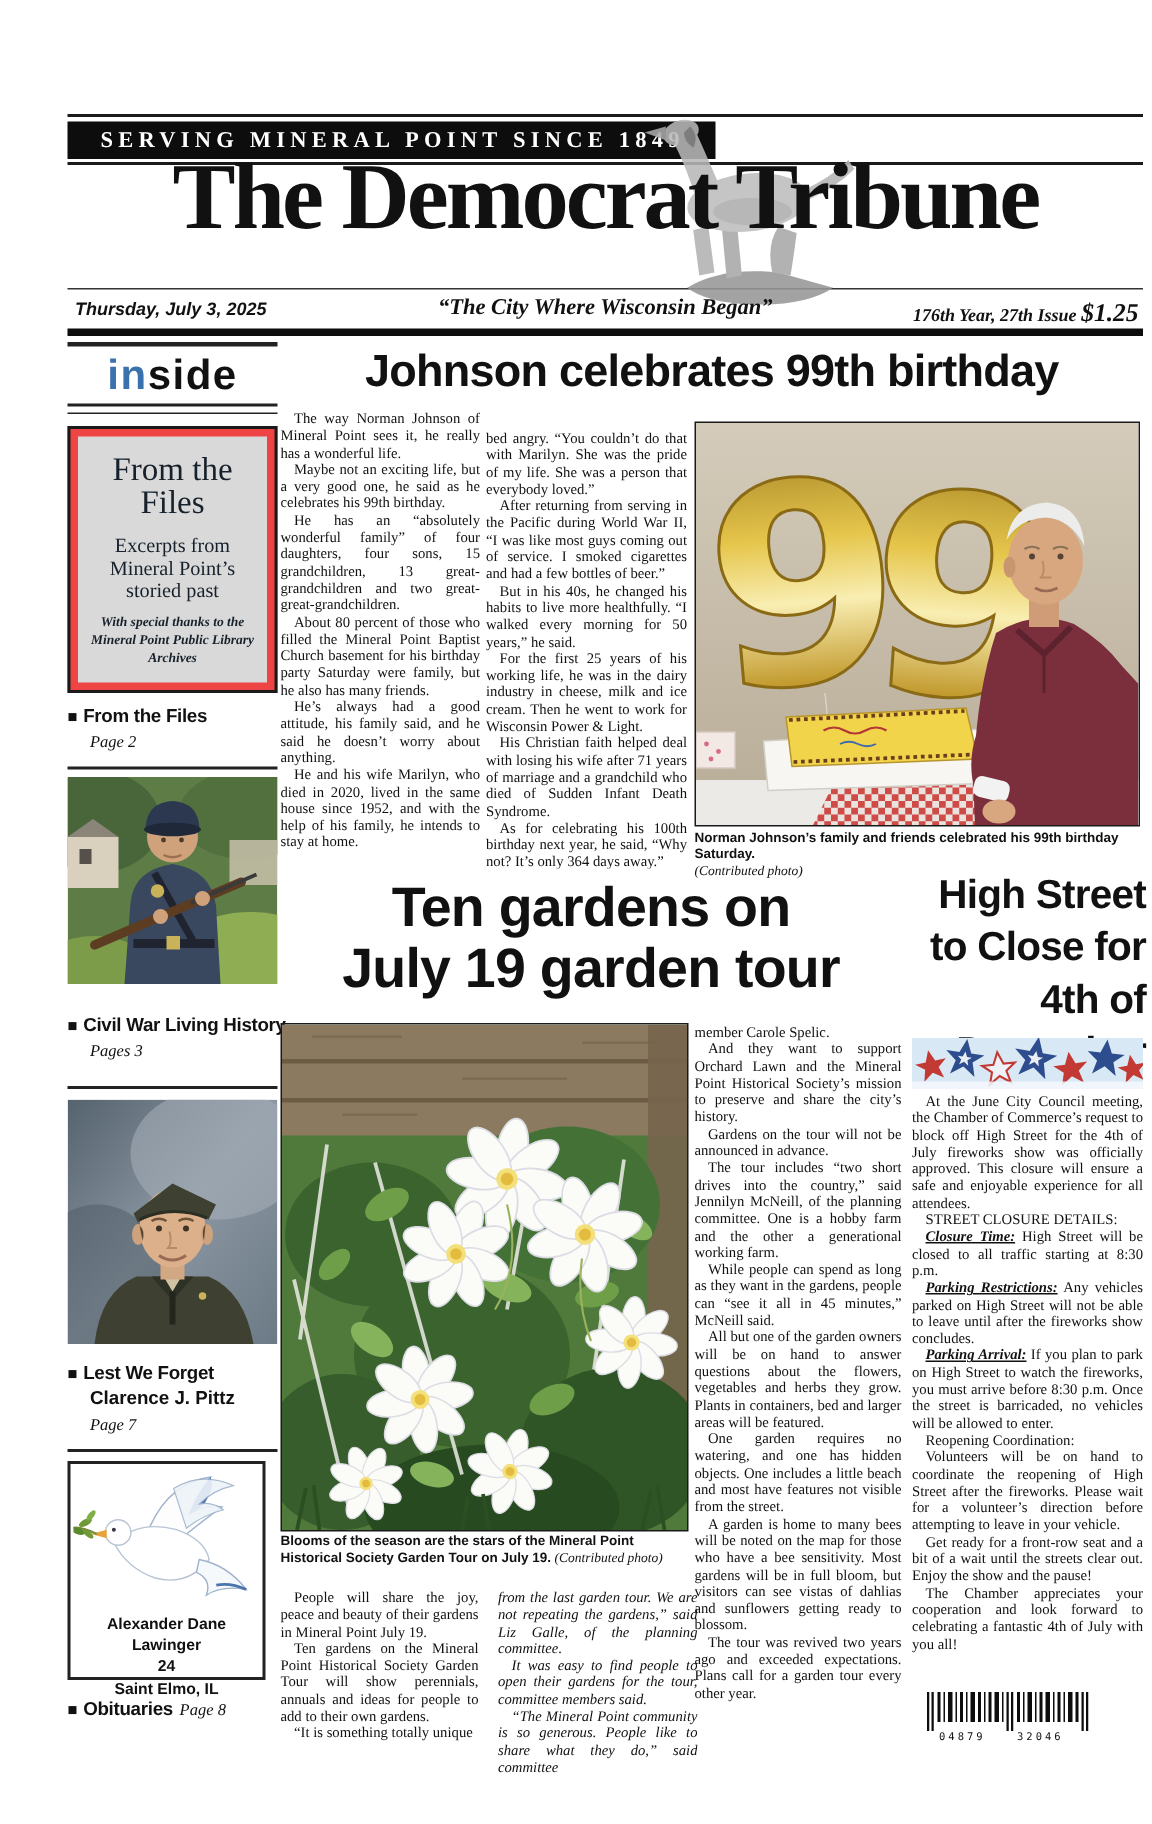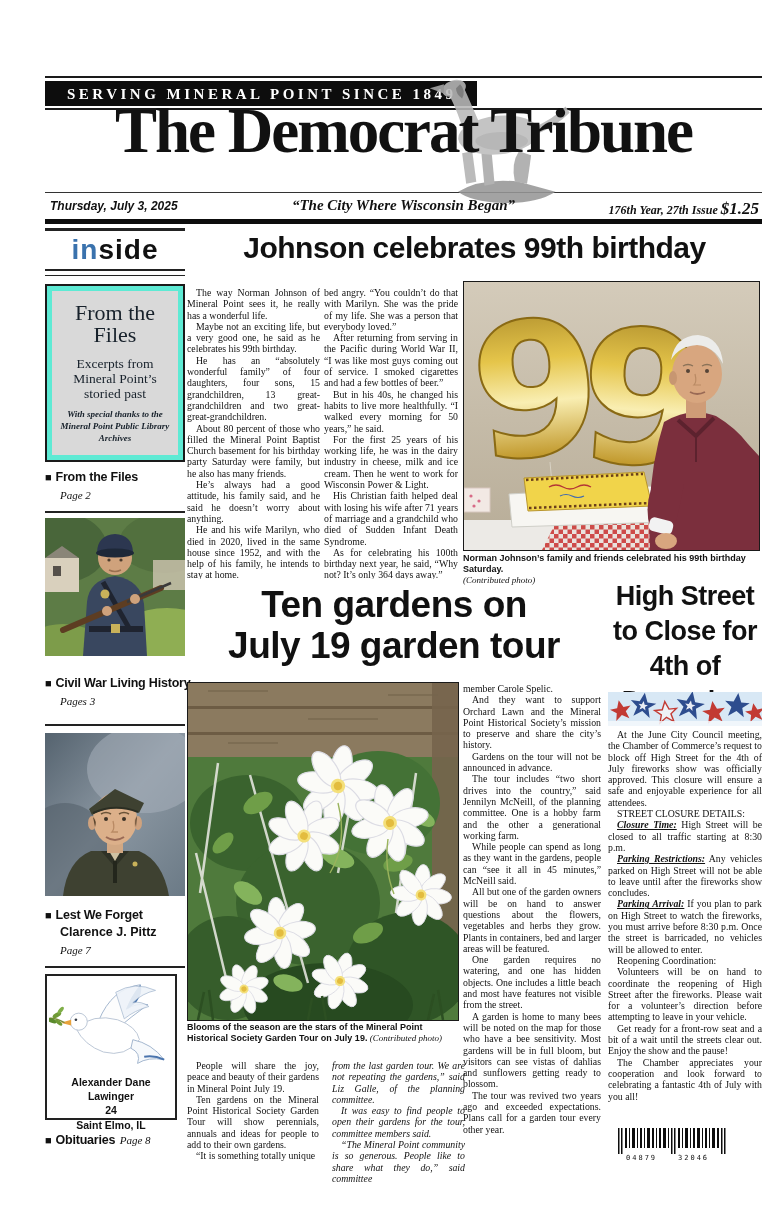--- a/index.html
+++ b/index.html
@@ -25,21 +25,21 @@
   .thick-rule{left:45px;width:717px;top:219px;height:5px;background:#0d0d0d;}
   
   .sb-rule{left:45px;width:140px;height:1.5px;background:#222;}
   .inside-rule-a{top:228px;height:3px;}
   .inside-word{left:45px;width:140px;top:234px;text-align:center;
       font-family:"Liberation Sans",sans-serif;font-weight:bold;font-size:28px;letter-spacing:1px;}
   .inside-in{color:#3a72ad;}
   .inside-rule-b{top:269px;height:2px;}
   .inside-rule-c{top:275px;height:1px;}
   .files-box{left:45px;top:284px;width:140px;height:178px;border:2px solid #1a1a1a;
-      background:#5eead4;padding:5px;box-sizing:border-box;}
+      background:#ef4444;padding:5px;box-sizing:border-box;}
   .files-inner{background:#d9d9d9;width:100%;height:100%;box-sizing:border-box;
       padding:11px 5px 6px;text-align:center;color:#17212b;}
   .files-title{font-size:22px;line-height:1.02;font-weight:normal;}
   .files-sub{font-size:13.5px;line-height:1.12;margin-top:9px;}
   .files-credit{font-size:9px;font-weight:bold;font-style:italic;line-height:1.3;margin-top:8px;}
   .sb-item{left:45px;width:140px;font-family:"Liberation Sans",sans-serif;}
   .sb-label{font-weight:bold;font-size:12.5px;letter-spacing:-0.2px;white-space:nowrap;}
   .sb-square{font-size:11px;margin-right:4px;}
   .sb-sub{font-weight:bold;font-size:12.5px;margin:3px 0 0 15px;}
   .sb-page{font-family:"Liberation Serif",serif;font-style:italic;font-size:11px;margin:5px 0 0 15px;}
@@ -53,29 +53,29 @@
   .obit-item{top:1130px;}
   .obit-page{font-family:"Liberation Serif",serif;font-style:italic;font-size:11px;font-weight:normal;}
   
   .headline1{left:187px;width:575px;top:231px;text-align:center;
       font-family:"Liberation Sans",sans-serif;font-weight:bold;font-size:30px;letter-spacing:-0.5px;}
   .bodytext{font-size:9.8px;line-height:11.3px;text-align:justify;overflow:hidden;}
   .bodytext p{margin:0;text-indent:9px;}
   .bodytext p.no-indent{text-indent:0;}
   .bodytext p.para-head{font-weight:normal;}
   .def-label{font-weight:bold;font-style:italic;text-decoration:underline;}
-  .a1col1{left:187px;top:287px;width:133px;height:292px;}
+  .a1col1{left:187px;top:274px;width:133px;height:292px;}
   .a1col2{left:324px;top:287px;width:134px;height:292px;}
   .photo1{left:463px;top:281px;width:295px;height:268px;border:1px solid #1a1a1a;}
   .caption{font-family:"Liberation Sans",sans-serif;font-weight:bold;font-size:9px;line-height:10.8px;text-align:left;}
   .caption .credit{font-family:"Liberation Serif",serif;font-weight:normal;font-style:italic;}
   .caption1{left:463px;top:553px;width:296px;}
   .headline2{left:187px;top:584px;width:414px;text-align:center;
       font-family:"Liberation Sans",sans-serif;font-weight:bold;font-size:37px;line-height:1.12;letter-spacing:-0.5px;}
-  .headline3{left:606px;top:579px;width:158px;text-align:center;
+  .headline3{left:606px;top:579px;width:158px;text-align:right;
       font-family:"Liberation Sans",sans-serif;font-weight:bold;font-size:27px;line-height:1.3;letter-spacing:-0.5px;}
   .flower-photo{left:187px;top:682px;width:270px;height:337px;border:1px solid #1a1a1a;}
   .caption2{left:187px;top:1022px;width:270px;}
   .a2colr{left:463px;top:683px;width:138px;height:452px;}
   .stars-banner{left:608px;top:692px;width:154px;height:34px;}
   .a3col{left:608px;top:729px;width:154px;height:398px;}
   .a2bcol1{left:187px;top:1060px;width:132px;height:148px;}
   .a2bcol2{left:332px;top:1060px;width:133px;height:148px;font-style:italic;}
   .barcode-wrap{left:612px;top:1128px;width:122px;height:42px;}
   .barcode-digits{position:absolute;top:26px;left:0;width:122px;

